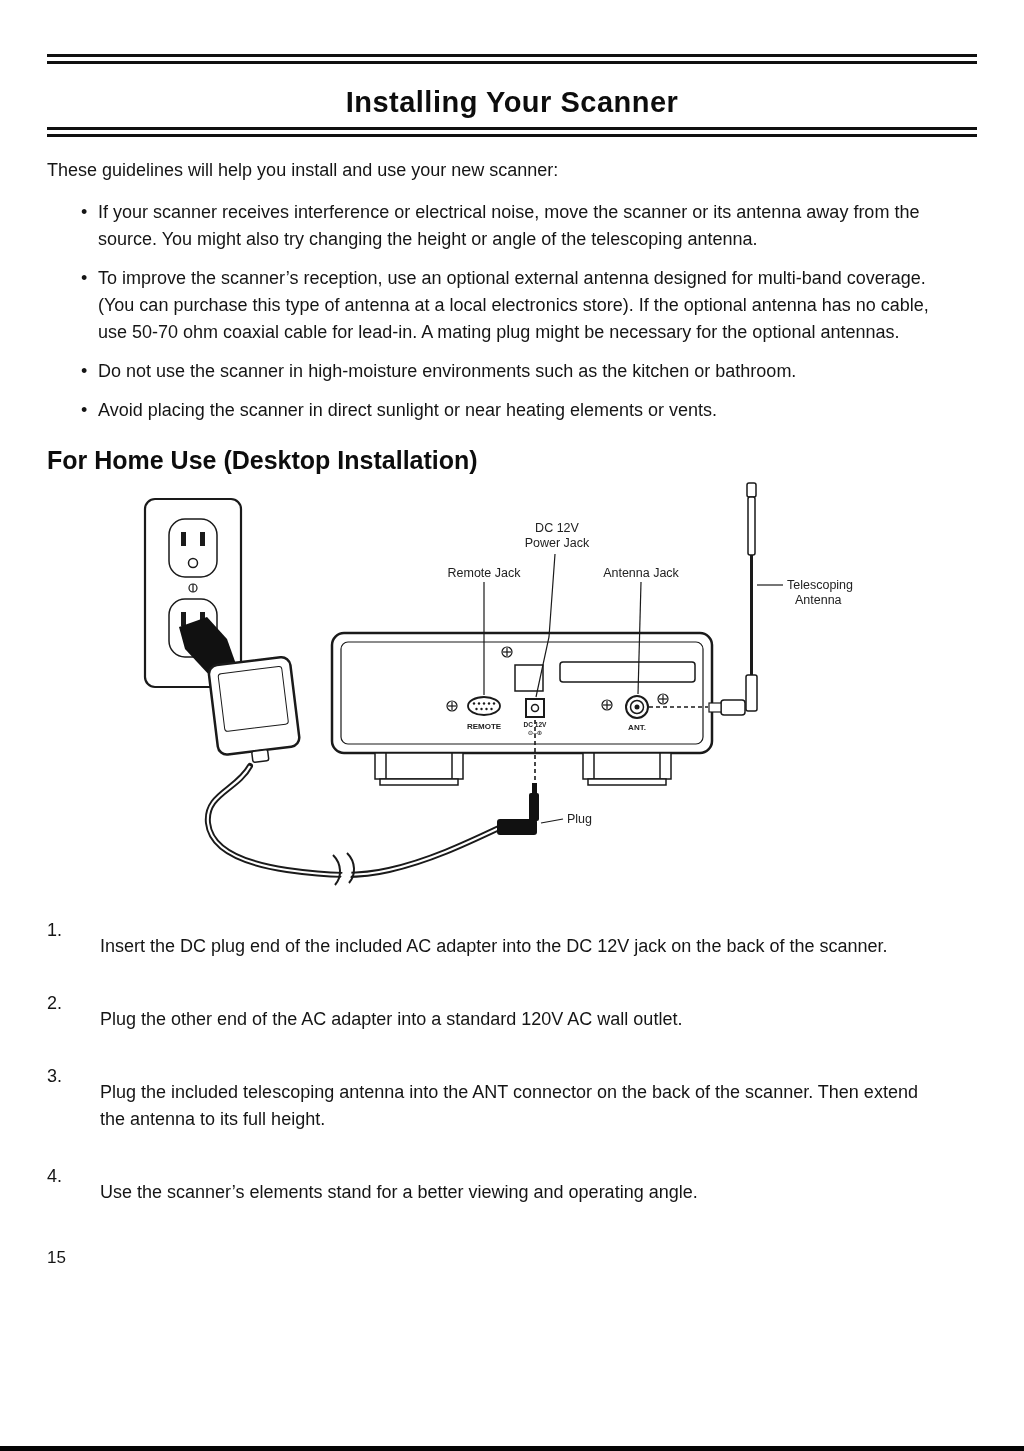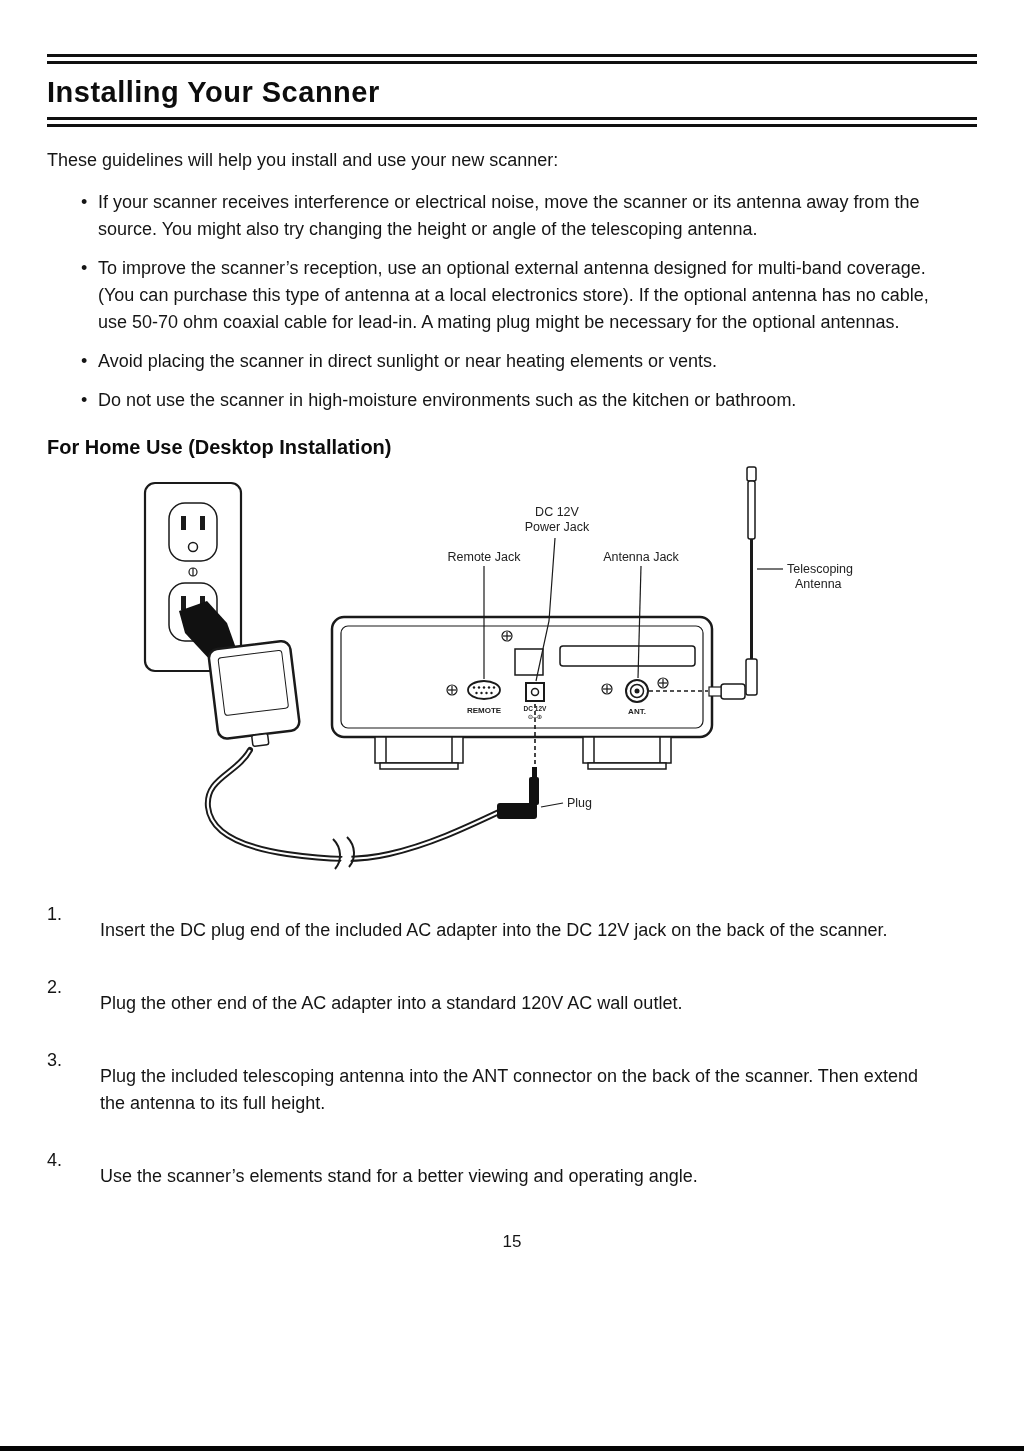--- a/index.html
+++ b/index.html
@@ -3,58 +3,58 @@
 <meta charset="utf-8">
 <style>
   html,body{margin:0;padding:0;background:#fff;}
   body{
     width:1024px;height:1451px;position:relative;overflow:hidden;
     font-family:"Liberation Sans",sans-serif;color:#151515;
   }
   .page{padding:54px 47px 0 47px;box-sizing:border-box;}
   .dbl-rule{height:4px;border-top:3px solid #101010;border-bottom:3px solid #101010;}
   h1.title{
-    font-size:29px;font-weight:bold;margin:12px 0 8px 0;
+    text-align:center;font-size:29px;font-weight:bold;margin:22px 0 8px 0;
     letter-spacing:.5px;color:#0d0d0d;
   }
   p.intro{font-size:18px;line-height:1.5;margin:20px 0 12px 0;}
   ul.bullets{list-style:none;margin:15px;padding:0 0 0 19px;}
   ul.bullets li{
     position:relative;padding-left:17px;margin-bottom:12px;
     font-size:18px;line-height:1.5;max-width:878px;
   }
   ul.bullets li::before{content:"\2022";position:absolute;left:0;top:0;}
-  h2.section{font-size:20px;font-weight:bold;margin:22px 0 2px 0;color:#0d0d0d;}
+  h2.section{font-size:25px;font-weight:bold;margin:22px 0 2px 0;color:#0d0d0d;}
   svg.diagram{display:block;margin:0 0 0 10px;}
   svg text{font-family:"Liberation Sans",sans-serif;fill:#222;}
   ol.steps{list-style:none;margin:10px 0 0 0;padding:0;}
   ol.steps li{display:flex;margin-bottom:14px;font-size:18px;line-height:1.5;}
   .step-num{width:37px;flex:none;}
   .step-body{flex:1;max-width:868px;}
   .step-body p{margin:16px;}
   p.step-note{margin-top:14px !important;}
-  .page-number{text-align:center;font-size:17px;margin-top:26px;}
+  .page-number{text-align:left;font-size:17px;margin-top:26px;}
   .scan-edge{position:absolute;left:0;right:0;bottom:0;height:5px;background:#050505;}
 </style>
 </head>
 <body>
 
 <div class="page">
 
   <div class="dbl-rule"></div>
   <h1 class="title">Installing Your Scanner</h1>
   <div class="dbl-rule"></div>
 
   <p class="intro">These guidelines will help you install and use your new scanner:</p>
 
   <ul class="bullets">
     <li>If your scanner receives interference or electrical noise, move the scanner or its antenna away from the source. You might also try changing the height or angle of the telescoping antenna.</li>
     <li>To improve the scanner’s reception, use an optional external antenna designed for multi-band coverage. (You can purchase this type of antenna at a local electronics store). If the optional antenna has no cable, use 50-70 ohm coaxial cable for lead-in. A mating plug might be necessary for the optional antennas.</li>
+    <li>Do not use the scanner in high-moisture environments such as the kitchen or bathroom.</li>
     <li>Avoid placing the scanner in direct sunlight or near heating elements or vents.</li>
-    <li>Do not use the scanner in high-moisture environments such as the kitchen or bathroom.</li>
   </ul>
 
   <h2 class="section">For Home Use (Desktop Installation)</h2>
 
   <svg class="diagram" width="920" height="430" viewBox="0 0 920 430">
 
     <g stroke="#1a1a1a" fill="#fff">
       <rect x="88" y="22" width="96" height="188" rx="10" stroke-width="2.2"></rect>
       <rect x="112" y="42" width="48" height="58" rx="16" stroke-width="1.5"></rect>
       <rect x="124" y="55" width="5" height="14" fill="#1a1a1a" stroke="none"></rect>

